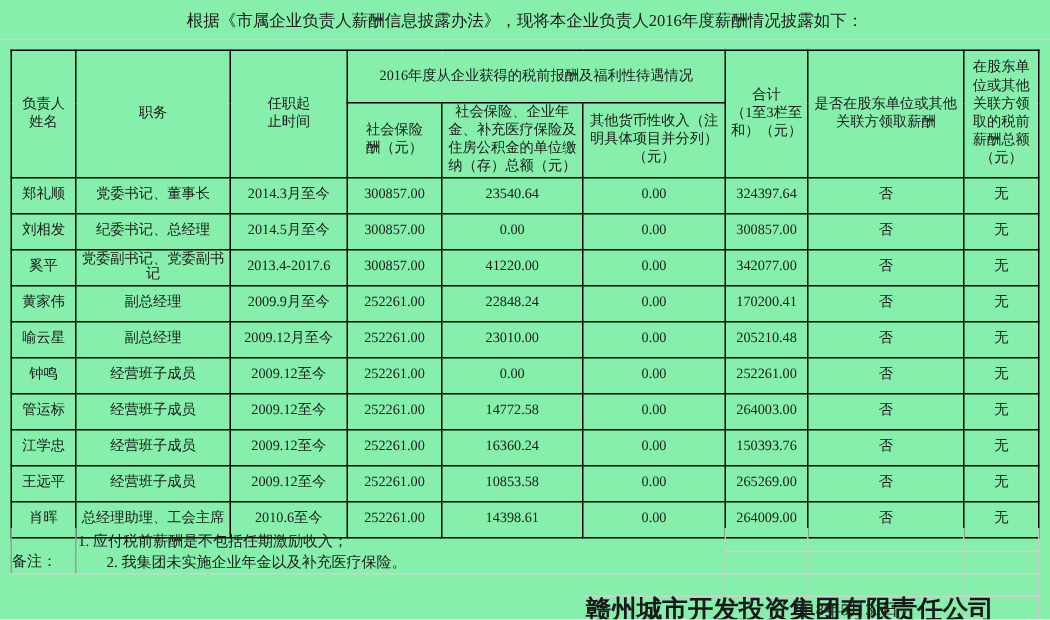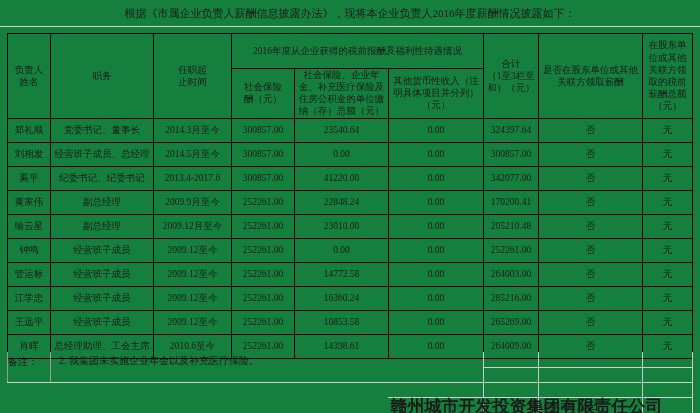--- a/index.html
+++ b/index.html
@@ -1,17 +1,17 @@
 <!DOCTYPE html>
 <html><head>
 <meta charset="utf-8">
 <style>
   html,body{margin:0;padding:0;background:#fff;}
   .page{
-    position:relative;width:700px;height:413px;background:#15803d;
+    position:relative;width:700px;height:413px;background:#86efac;
     font-family:"Liberation Serif","DejaVu Serif",serif;color:#1a1a1a;overflow:hidden;
   }
   .doc-title{
     position:absolute;top:6px;left:30px;width:640px;text-align:center;
     font-size:11px;letter-spacing:0;white-space:nowrap;
   }
   .gridline-h{position:absolute;height:1px;background:#d0d0d0;}
   .gridline-v{position:absolute;width:1px;background:#c9c9c9;}
   .gridline-v.dark{background:#9b9b9b;}
 
@@ -25,23 +25,23 @@
   }
   table.main th{font-size:9.5px;line-height:1.28;white-space:pre-line;}
   tr.h1 th{height:34px;}
   tr.h2 th{height:38px;}
   tbody td{font-size:9.5px;height:23px;line-height:1.1;}
   .c-name{width:43px;}  .c-pos{width:103px;} .c-ten{width:78px;}
   .c-sal{width:63px;}   .c-ins{width:94px;}  .c-oth{width:95px;}
   .c-tot{width:55px;}   .c-shq{width:104px;} .c-sha{width:50px;}
 
   .notes{position:absolute;top:354px;left:8px;width:460px;display:flex;font-size:10px;}
-  .notes-label{width:44px;padding-top:1px;}
+  .notes-label{width:44px;padding-top:1px;margin-top:12px;}
   .notes-lines{flex:1;}
-  .notes-lines .line2{padding-left:7px;}
+  .notes-lines .line2{padding-left:19px;}
   .company{
     position:absolute;top:395px;left:380px;width:293px;text-align:center;
     font-size:17px;font-weight:600;white-space:nowrap;
   }
   .date{
     position:absolute;top:399px;left:488px;width:150px;text-align:center;font-size:11px;
   }
 </style>
 </head>
 <body>
@@ -91,32 +91,32 @@
           <td>2014.3月至今</td>
           <td>300857.00</td>
           <td>23540.64</td>
           <td>0.00</td>
           <td>324397.64</td>
           <td>否</td>
           <td>无</td>
         </tr>
         <tr>
           <td>刘相发</td>
-          <td>经营班子成员、总经理</td>
+          <td>纪委书记、总经理</td>
           <td>2014.5月至今</td>
           <td>300857.00</td>
           <td>0.00</td>
           <td>0.00</td>
           <td>300857.00</td>
           <td>否</td>
           <td>无</td>
         </tr>
         <tr>
           <td>奚平</td>
-          <td>纪委书记、纪委书记</td>
+          <td>党委副书记、党委副书记</td>
           <td>2013.4-2017.6</td>
           <td>300857.00</td>
           <td>41220.00</td>
           <td>0.00</td>
           <td>342077.00</td>
           <td>否</td>
           <td>无</td>
         </tr>
         <tr>
           <td>黄家伟</td>
@@ -162,21 +162,21 @@
           <td>否</td>
           <td>无</td>
         </tr>
         <tr>
           <td>江学忠</td>
           <td>经营班子成员</td>
           <td>2009.12至今</td>
           <td>252261.00</td>
           <td>16360.24</td>
           <td>0.00</td>
-          <td>285216.00</td>
+          <td>150393.76</td>
           <td>否</td>
           <td>无</td>
         </tr>
         <tr>
           <td>王远平</td>
           <td>经营班子成员</td>
           <td>2009.12至今</td>
           <td>252261.00</td>
           <td>10853.58</td>
           <td>0.00</td>
@@ -204,20 +204,21 @@
   <div class="gridline-v" style="top:352px;height:61px;left:538px;"></div>
   <div class="gridline-v" style="top:352px;height:61px;left:642px;"></div>
   <div class="gridline-v" style="top:352px;height:61px;left:692px;"></div>
   <div class="gridline-h" style="top:367px;left:483px;width:210px;"></div>
   <div class="gridline-h" style="top:382px;left:7px;width:686px;"></div>
   <div class="gridline-h" style="top:397px;left:388px;width:305px;"></div>
 
   <div class="notes">
     <div class="notes-label">备注：</div>
     <div class="notes-lines">
+      <div class="line1">1. 应付税前薪酬是不包括任期激励收入；</div>
       <div class="line2">2. 我集团未实施企业年金以及补充医疗保险。</div>
     </div>
   </div>
 
   <div class="company">赣州城市开发投资集团有限责任公司</div>
   <div class="date">2018年5月31日</div>
 
 </div>
 
 </body></html>

